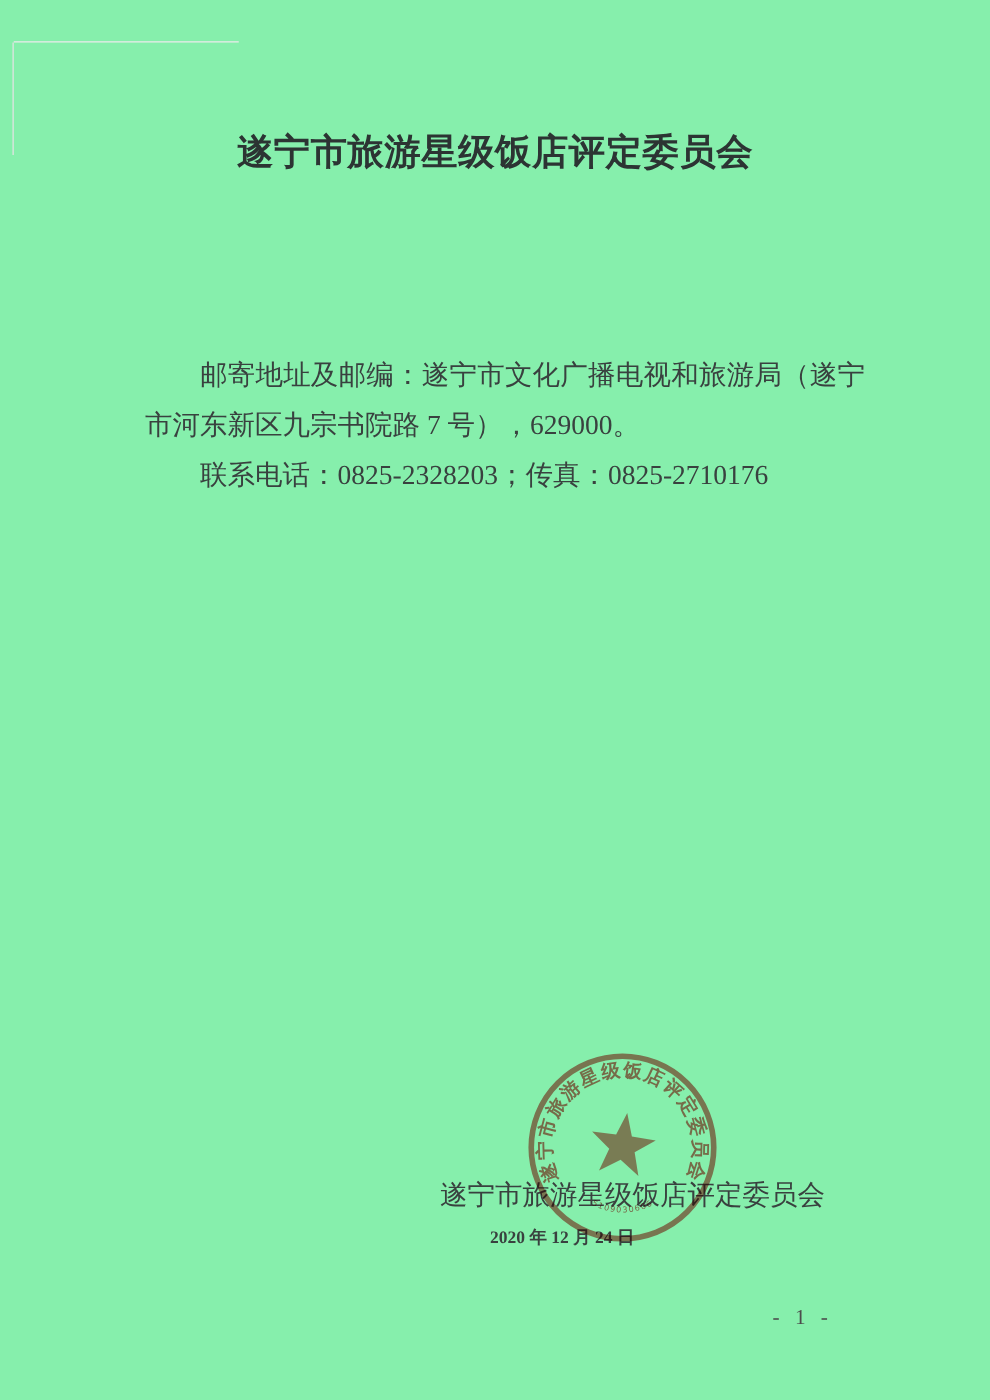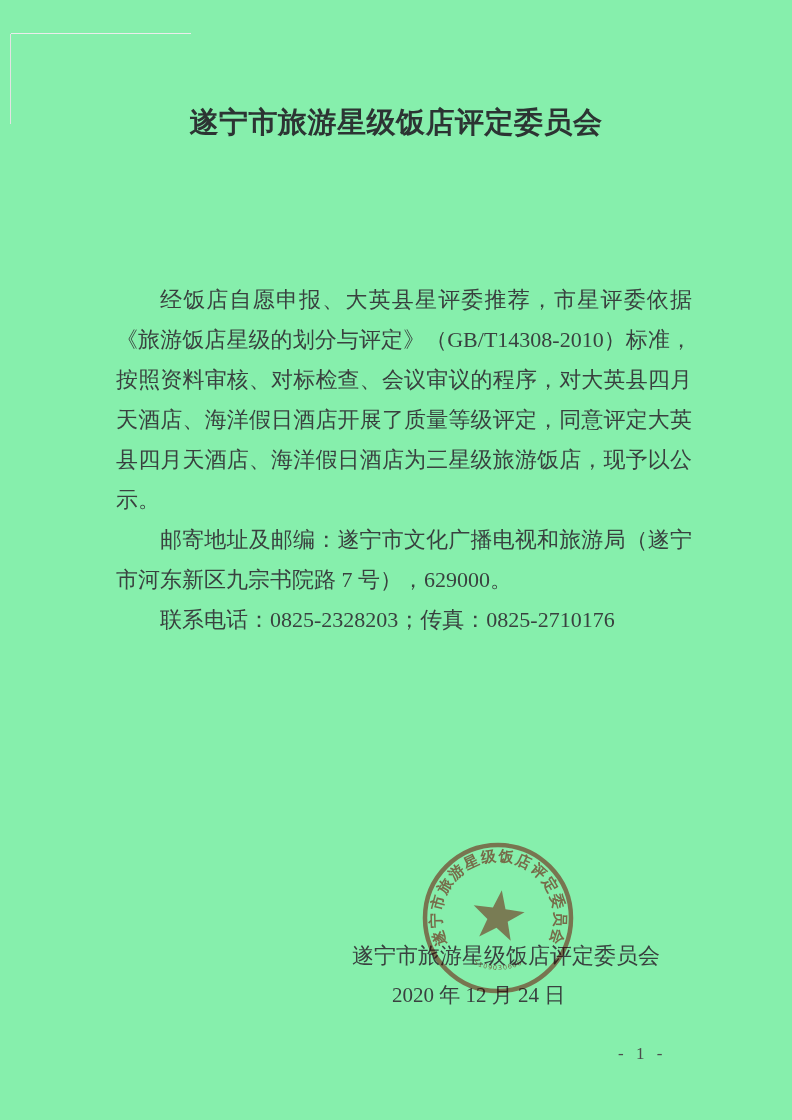--- a/index.html
+++ b/index.html
@@ -46,23 +46,24 @@
   .signature-org {
     position: absolute;
     left: 352px; top: 941px;
     font-size: 22px;
     color: #39413f;
     white-space: nowrap;
   }
   .signature-date {
     position: absolute;
     left: 392px; top: 981px;
-    font-size: 21px;
+    font-size: 14px;
     color: #39413f;
     white-space: nowrap;
+    font-weight: bold;
   }
 
   .seal {
     position: absolute;
     left: 420px; top: 840px;
     width: 156px; height: 156px;
     mix-blend-mode: multiply;
     opacity: 0.88;
     filter: blur(0.4px);
   }
@@ -95,21 +96,20 @@
 <div class="page">
 
   <div class="scan-edge-v"></div>
   <div class="scan-edge-h"></div>
 
   <header class="doc-title">
     <div>遂宁市旅游星级饭店评定委员会</div>
   </header>
 
   <main class="doc-body">
-    <p>经饭店自愿申报、大英县星评委推荐，市星评委依据《旅游饭店星级的划分与评定》（GB/T14308-2010）标准，按照资料审核、对标检查、会议审议的程序，对大英县四月天酒店、海洋假日酒店开展了质量等级评定，同意评定大英县四月天酒店、海洋假日酒店为三星级旅游饭店，现予以公示。</p>
     <p>邮寄地址及邮编：遂宁市文化广播电视和旅游局（遂宁市河东新区九宗书院路 7 号），629000。</p>
     <p>联系电话：0825-2328203；传真：0825-2710176</p>
   </main>
 
   <div class="signature-org">遂宁市旅游星级饭店评定委员会</div>
   <div class="signature-date">2020 年 12 月 24 日</div>
 
   <div class="seal">
     <svg width="156" height="156" viewBox="0 0 156 156">
       <defs>

